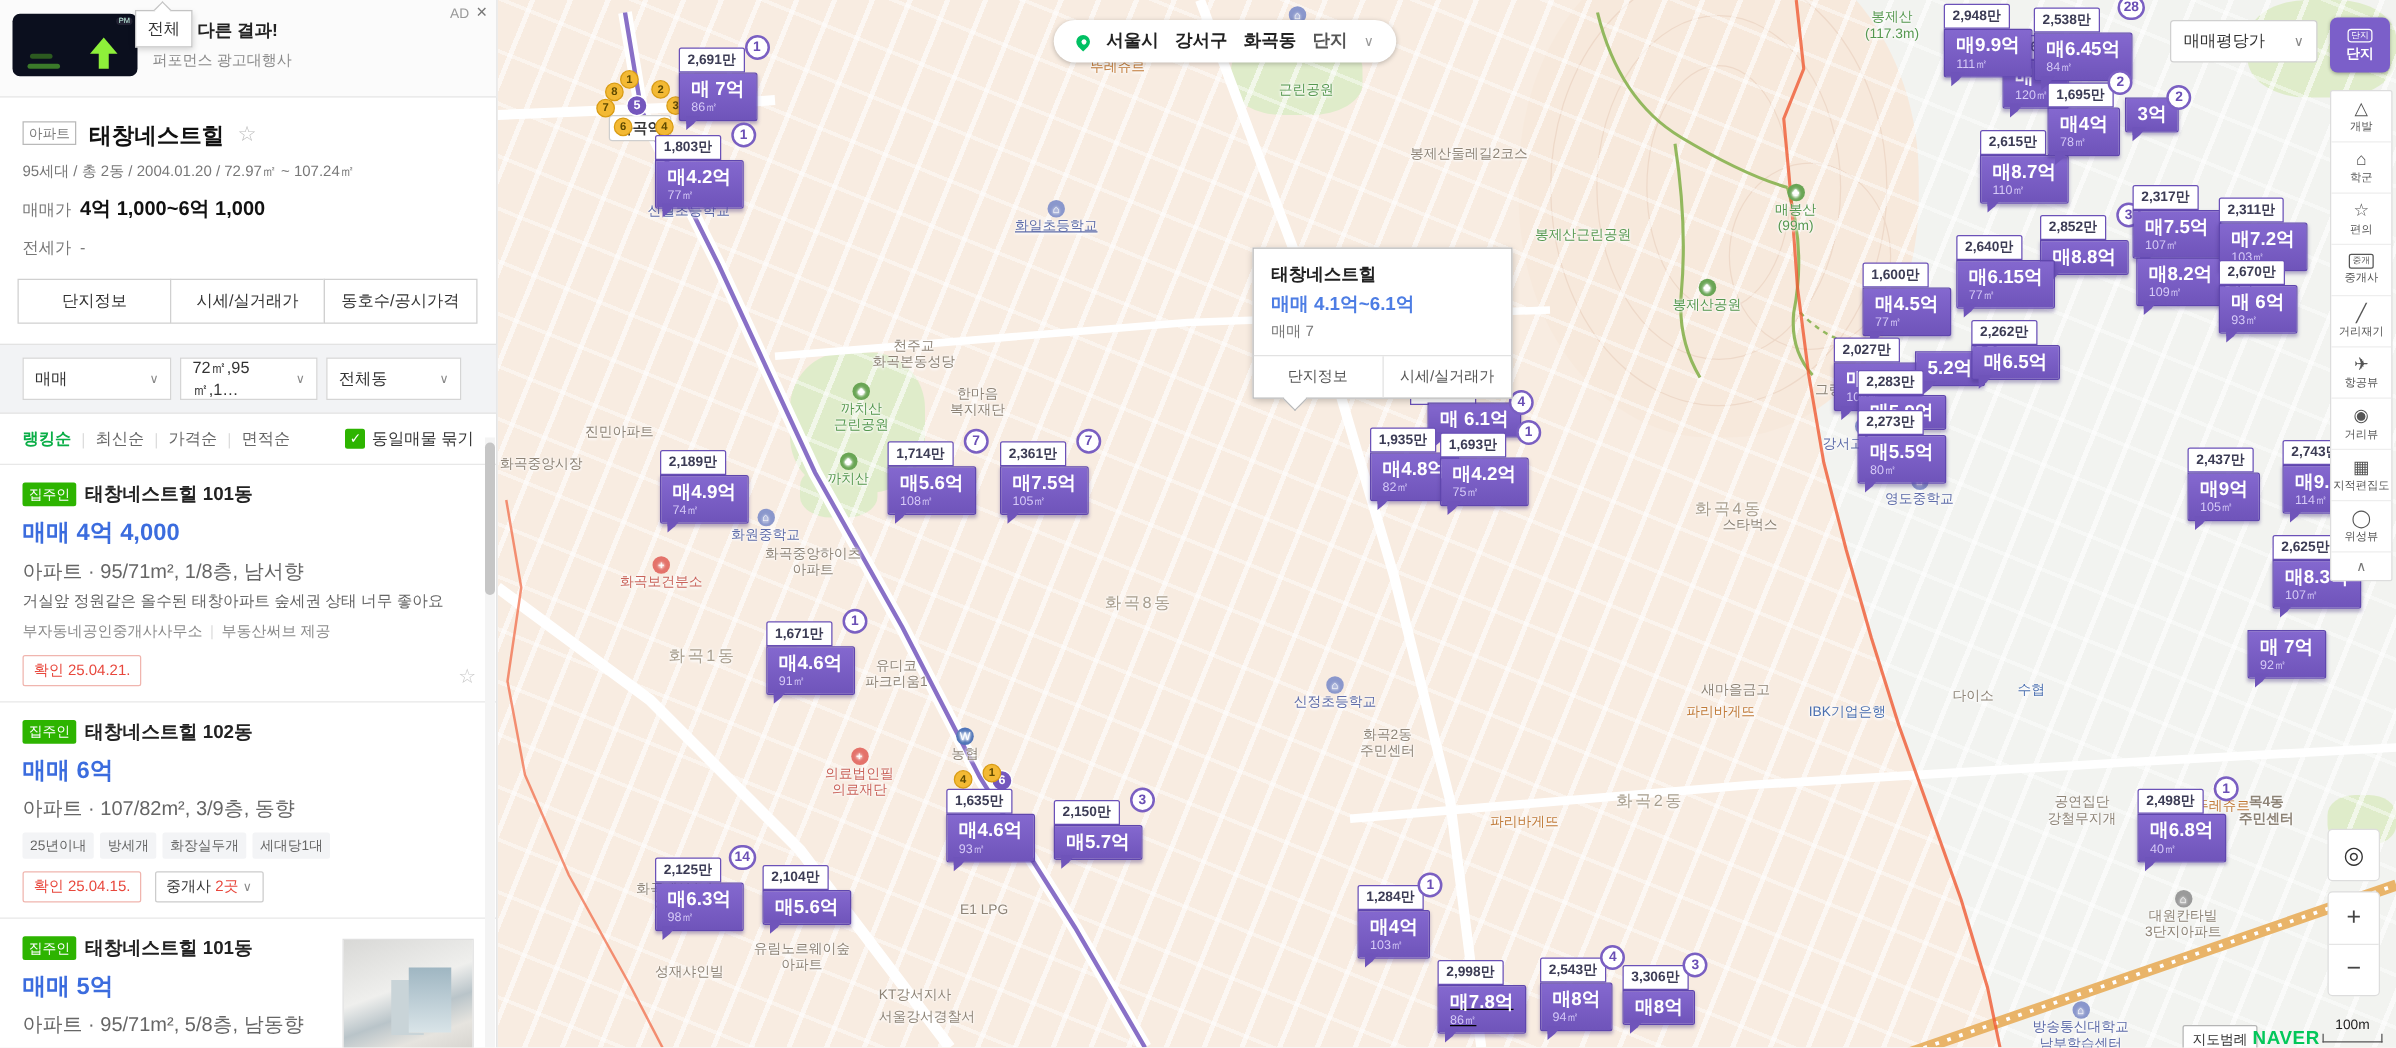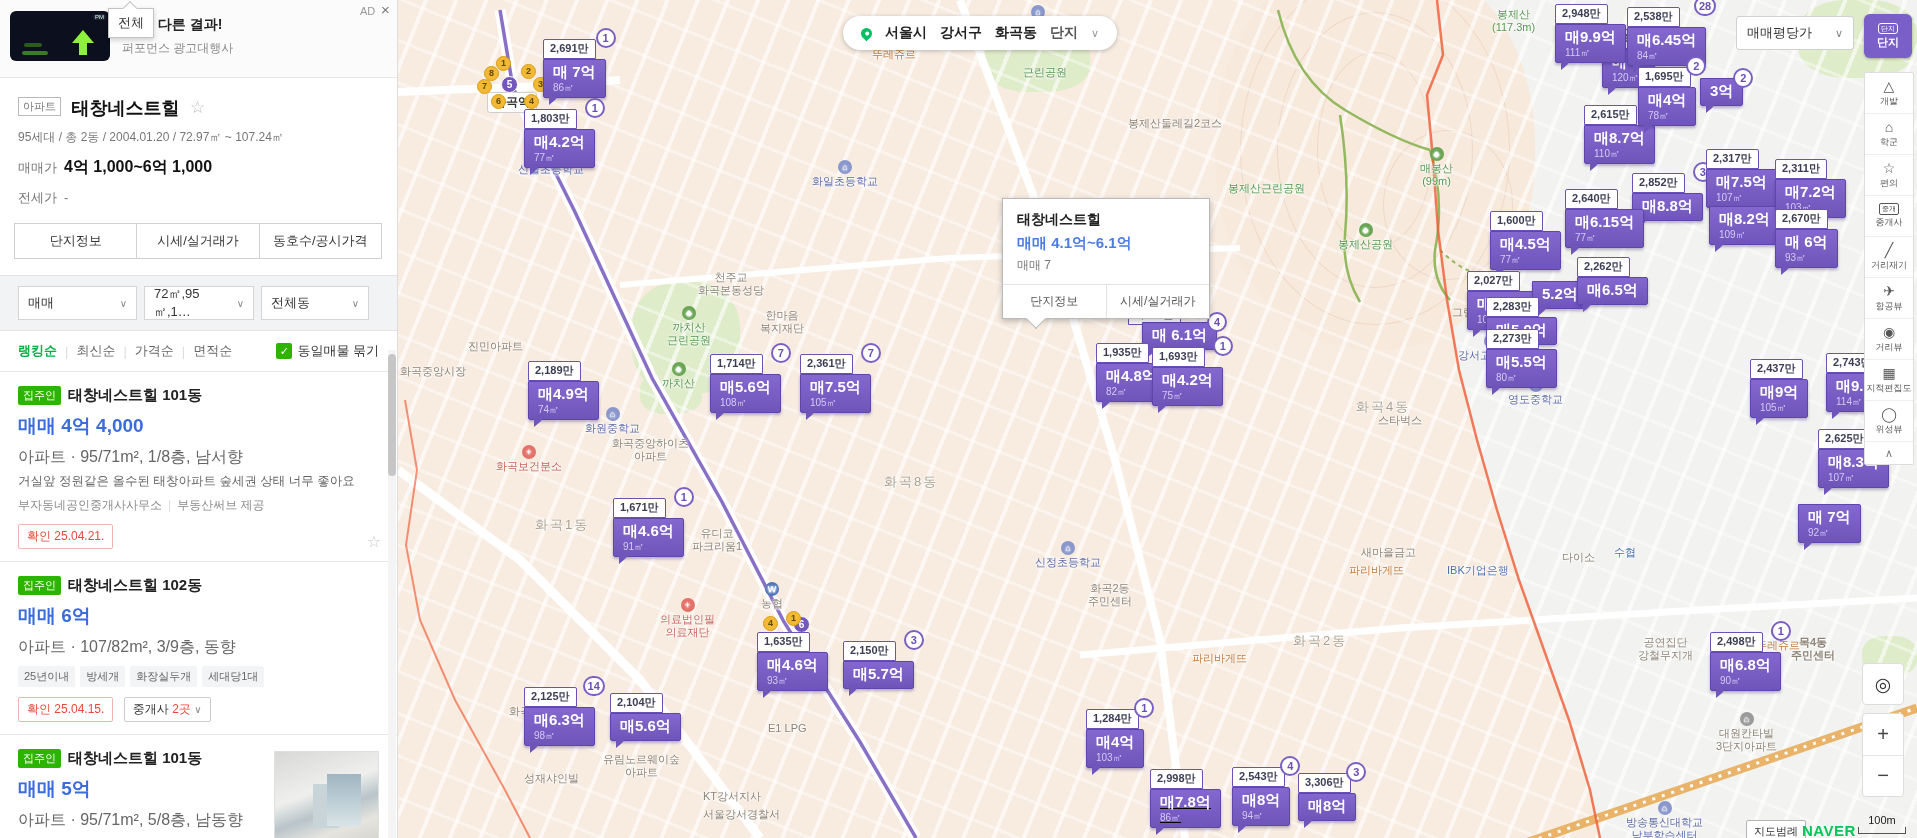--- a/index.html
+++ b/index.html
@@ -164,21 +164,21 @@
 
   <div>
       <div class="mlabel lb-orange" style="left: 872px; top: 33px;"><span class="ic" style="background: rgb(210, 129, 60);">●</span><span style="white-space: pre-line;">뚜레쥬르</span></div>
       <div class="mlabel " style="left: 543px; top: 68px;"><span style="white-space: pre-line;">다이소</span></div>
       <div class="mlabel lb-school" style="left: 1005px; top: 5px;"><span class="ic" style="background: rgb(138, 151, 204);">⌂</span><span style="white-space: pre-line;">화곡초등학교</span></div>
       <div class="mlabel lb-park" style="left: 1023px; top: 66px;"><span style="white-space: pre-line;">근린공원</span></div>
       <div class="mlabel lb-park" style="left: 1492px; top: 8px;"><span style="white-space: pre-line;">봉제산
 (117.3m)</span></div>
       <div class="mlabel " style="left: 1128px; top: 117px;"><span style="white-space: pre-line;">봉제산둘레길2코스</span></div>
       <div class="mlabel lb-school" style="left: 518px; top: 148px;"><span class="ic" style="background: rgb(138, 151, 204);">⌂</span><span style="white-space: pre-line;">신월초등학교</span></div>
-      <div class="mlabel lb-school" style="left: 812px; top: 160px;"><span class="ic" style="background: rgb(138, 151, 204);">⌂</span><span style="white-space: pre-line;">화일초등학교</span></div>
+      <div class="mlabel lb-school" style="left: 812px; top: 160px;"><span class="ic" style="background: rgb(138, 151, 204);">⌂</span><span style="white-space: pre-line; text-decoration: underline;">화일초등학교</span></div>
       <div class="mlabel lb-park" style="left: 1228px; top: 182px;"><span style="white-space: pre-line;">봉제산근린공원</span></div>
       <div class="mlabel lb-park" style="left: 1420px; top: 147px;"><span class="ic" style="background: rgb(105, 165, 84);">♣</span><span style="white-space: pre-line;">매봉산
 (99m)</span></div>
       <div class="mlabel lb-park" style="left: 1338px; top: 223px;"><span class="ic" style="background: rgb(105, 165, 84);">♣</span><span style="white-space: pre-line;">봉제산공원</span></div>
       <div class="mlabel " style="left: 698px; top: 271px;"><span style="white-space: pre-line;">천주교
 화곡본동성당</span></div>
       <div class="mlabel " style="left: 468px; top: 340px;"><span style="white-space: pre-line;">진민아파트</span></div>
       <div class="mlabel " style="left: 760px; top: 309px;"><span style="white-space: pre-line;">한마음
 복지재단</span></div>
       <div class="mlabel lb-park" style="left: 667px; top: 306px;"><span class="ic" style="background: rgb(105, 165, 84);">♣</span><span style="white-space: pre-line;">까치산
@@ -275,21 +275,21 @@
         <div class="mbody">매 6.1억</div>
         <div class="mbadge">4</div>
       </div>
       <div class="marker" style="left: 1096px; top: 342px;"><div class="bar">1,935만</div><div class="mbody">매4.8억<span class="sz">82㎡</span></div></div>
       <div class="marker" style="left: 1152px; top: 346px;"><div class="bar">1,693만</div><div class="mbody">매4.2억<span class="sz">75㎡</span></div><div class="mbadge">1</div></div>
       <div class="marker" style="left: 843px; top: 640px;"><div class="bar">2,150만</div><div class="mbody">매5.7억</div><div class="mbadge">3</div></div>
       <div class="marker" style="left: 757px; top: 631px;"><div class="bar">1,635만</div><div class="mbody">매4.6억<span class="sz">93㎡</span></div></div>
       <div class="marker" style="left: 524px; top: 686px;"><div class="bar">2,125만</div><div class="mbody">매6.3억<span class="sz">98㎡</span></div><div class="mbadge">14</div></div>
       <div class="marker" style="left: 610px; top: 692px;"><div class="bar">2,104만</div><div class="mbody">매5.6억</div></div>
       <div class="marker" style="left: 1086px; top: 708px;"><div class="bar">1,284만</div><div class="mbody">매4억<span class="sz">103㎡</span></div><div class="mbadge">1</div></div>
-      <div class="marker" style="left: 1710px; top: 631px;"><div class="bar">2,498만</div><div class="mbody">매6.8억<span class="sz">90㎡</span></div><div class="mbadge">1</div></div>
+      <div class="marker" style="left: 1710px; top: 631px;"><div class="bar">2,498만</div><div class="mbody">매6.8억<span class="sz">40㎡</span></div><div class="mbadge">1</div></div>
       <div class="marker" style="left: 1150px; top: 768px; text-decoration: underline;"><div class="bar">2,998만</div><div class="mbody">매7.8억<span class="sz">86㎡</span></div></div>
       <div class="marker" style="left: 1232px; top: 766px;"><div class="bar">2,543만</div><div class="mbody">매8억<span class="sz">94㎡</span></div><div class="mbadge">4</div></div>
       <div class="marker" style="left: 1298px; top: 772px;"><div class="bar">3,306만</div><div class="mbody">매8억</div><div class="mbadge">3</div></div>
     </div>
 
   <div class="stpill" style="left:487px;top:92px">화곡역</div>
   <div class="line5" style="left:501px;top:76px">5</div>
   <div class="line5" style="left:793px;top:616px">6</div>
   <div>
       <div class="exit" style="left: 496px; top: 56px;">1</div>

